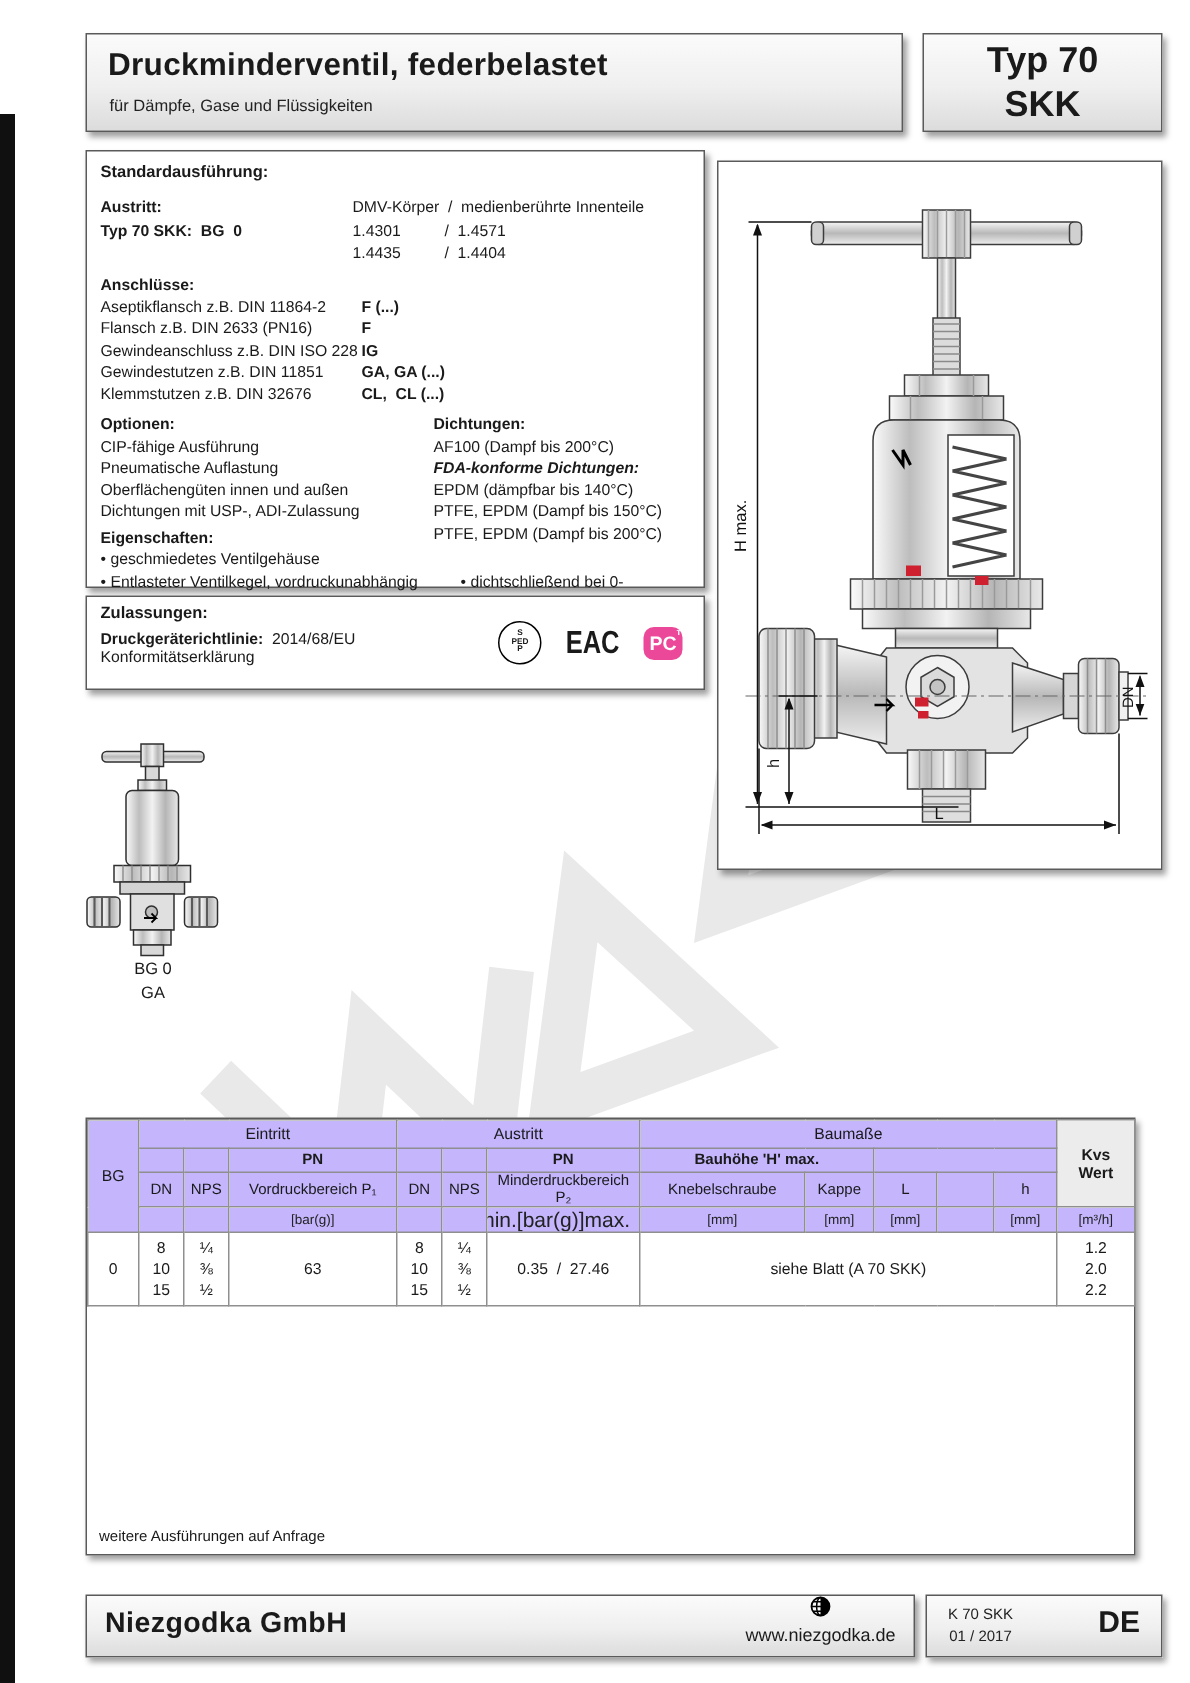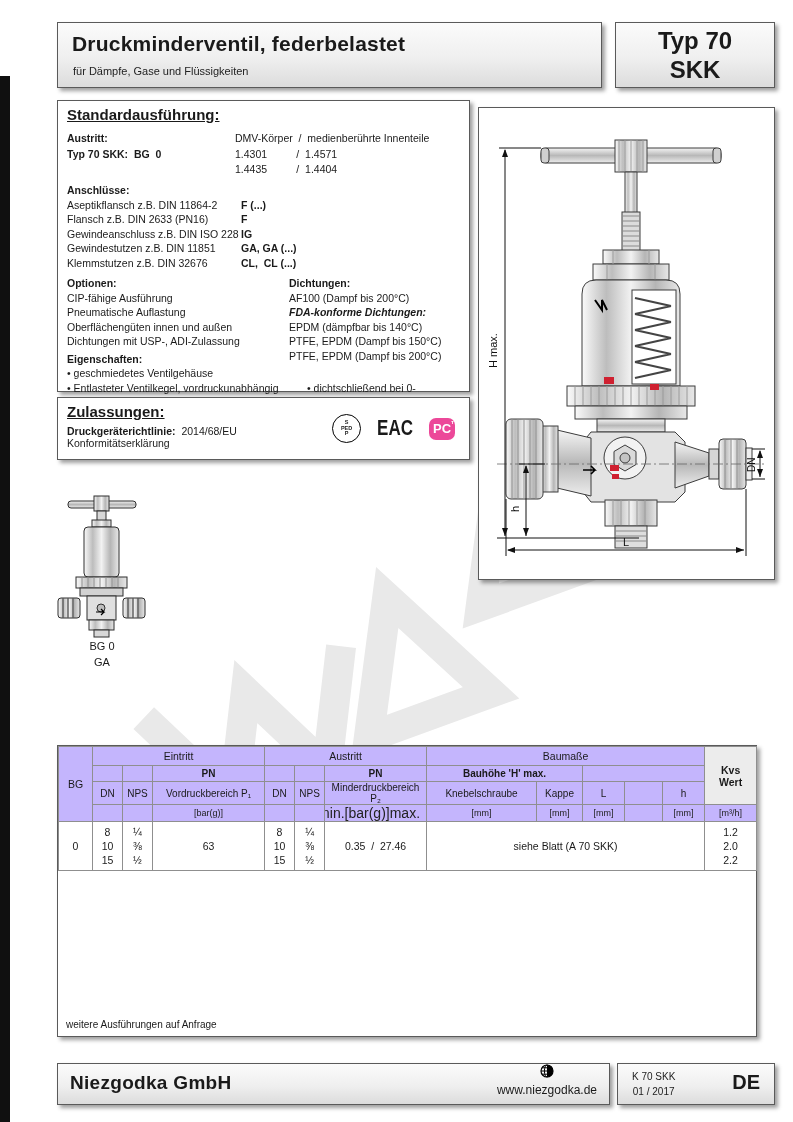--- a/index.html
+++ b/index.html
@@ -11,21 +11,21 @@
   .prew{white-space:pre-wrap;}
   
   #title-box{left:57px;top:22px;width:543px;height:64px;}
   #title{left:14px;top:9px;font-size:21px;font-weight:bold;letter-spacing:.2px;}
   #subtitle{left:15px;top:42px;font-size:11px;color:#222;}
   #type-box{left:615px;top:22px;width:158px;height:64px;text-align:center;}
   #type-box .t{font-size:24px;font-weight:bold;line-height:29px;}
   
   #spec-box{left:57px;top:100px;width:411px;height:290px;font-size:10.5px;line-height:14.5px;}
   #spec-inner{position:absolute;left:9px;top:7px;right:7px;}
-  .sec-title{font-weight:bold;font-size:15px;text-decoration:underline;}
+  .sec-title{font-weight:bold;font-size:11px;}
   .b{font-weight:bold;}
   .bi{font-weight:bold;font-style:italic;}
   .row2{display:grid;grid-template-columns:168px auto;}
   .rowA{display:grid;grid-template-columns:174px auto;}
   .optgrid{display:grid;grid-template-columns:222px auto;margin-top:6px;}
   .eiggrid{display:grid;grid-template-columns:240px auto;}
   
   #appr-box{left:57px;top:397px;width:411px;height:61px;font-size:10.5px;}
   #appr-inner{position:absolute;left:9px;top:5px;right:7px;}
   #appr-logos{position:absolute;right:14px;top:16px;display:flex;align-items:center;gap:16px;}

